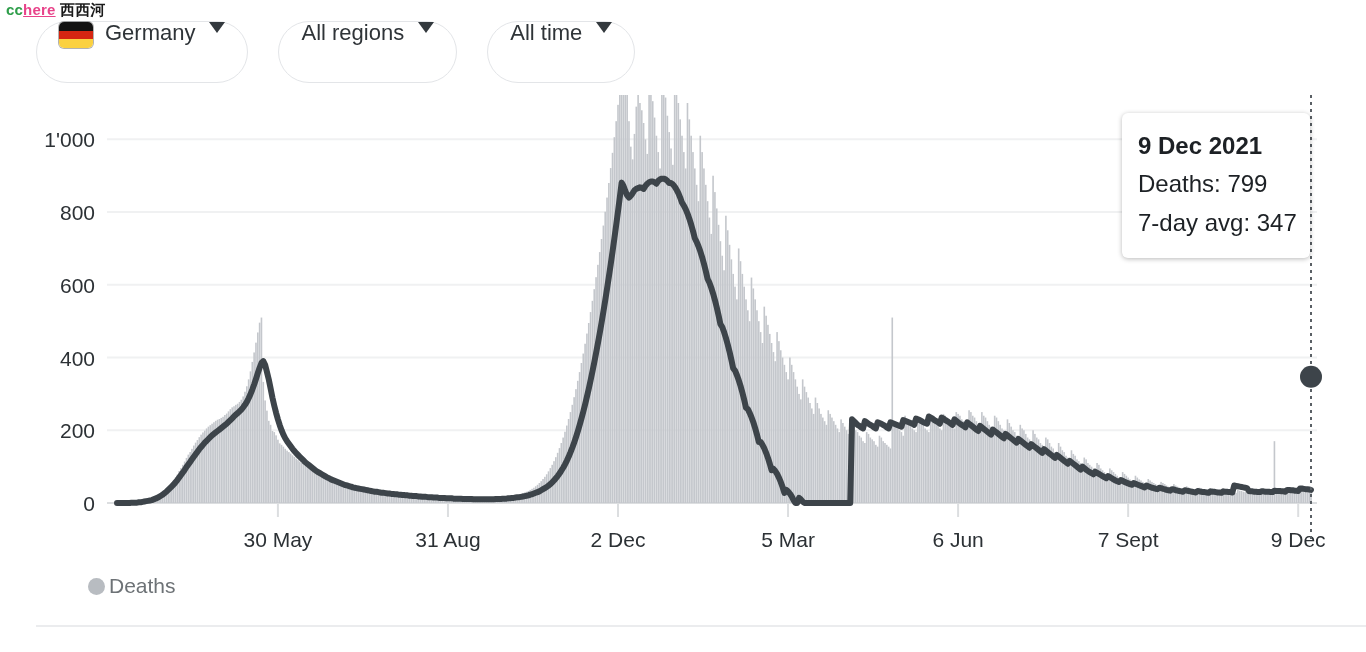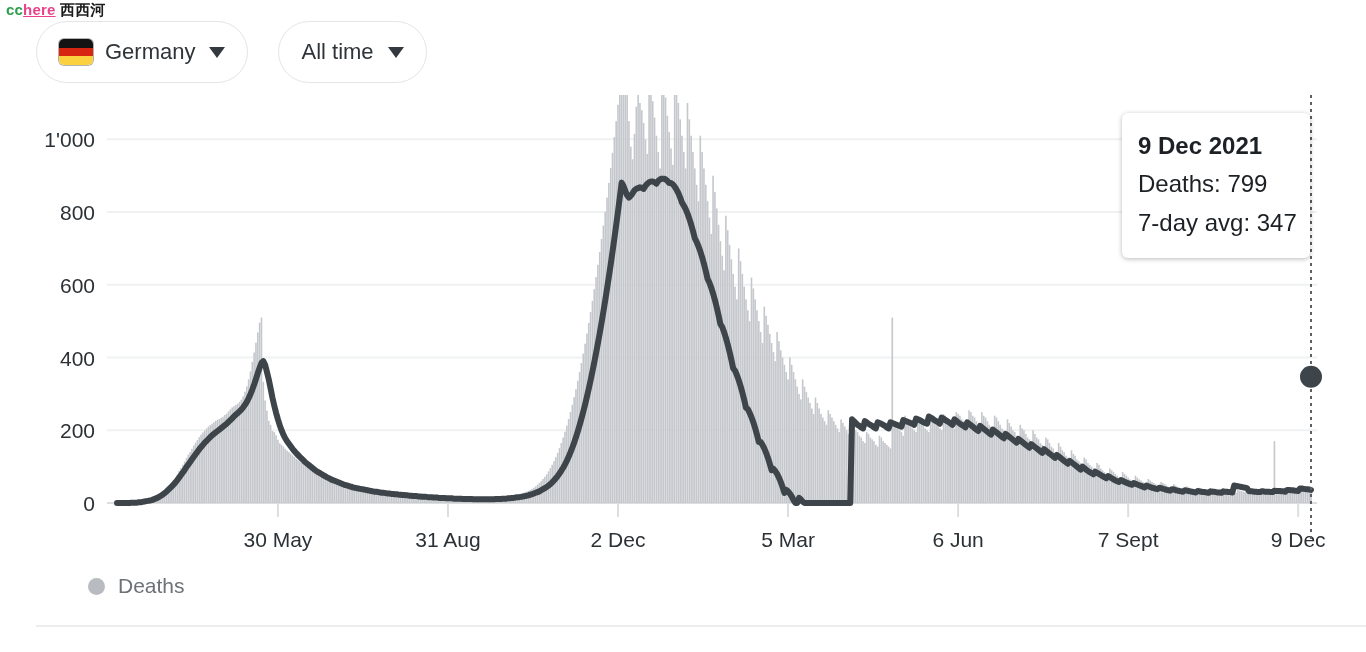--- a/index.html
+++ b/index.html
@@ -22,21 +22,21 @@
   .wm-cc   { color: #2e9e4a; }
   .wm-here { color: #e8438a; text-decoration: underline; }
   .wm-cn   { color: #1b1b1b; font-family: "DejaVu Sans", sans-serif; margin-top: 24px; }
 
   
   .filters {
     position: absolute; left: 36px; top: 21px;
     display: flex; align-items: center; gap: 30px;
   }
   .pill {
-    display: flex; align-items: center; gap: 12px;
+    display: flex; align-items: flex-start; gap: 12px;
     height: 62px; padding: 0 22px;
     border: 1px solid #e3e5e8; border-radius: 34px;
     background: #fff; cursor: pointer;
   }
   .pill-label {
     font-size: 22px; color: #2f3438; line-height: 1;
     white-space: nowrap;
   }
   .caret {
     width: 0; height: 0; margin-left: 2px;
@@ -74,21 +74,21 @@
     font-size: 24px; color: #1d2125; line-height: 1.6;
   }
   .tooltip .tt-date { font-weight: 700; }
   .tooltip .tt-row { white-space: nowrap; }
 
   
   .legend {
     position: absolute; left: 88px; top: 574px;
     display: flex; align-items: center; gap: 48px;
   }
-  .legend-item { display: flex; align-items: center; gap: 13px; }
+  .legend-item { display: flex; align-items: center; gap: 4px; }
   .legend-text { font-size: 21px; color: #6d7276; white-space: nowrap; }
   .swatch-dot {
     width: 17px; height: 17px; border-radius: 50%;
     background: #b8bcc1; flex: 0 0 auto;
   }
   .swatch-line {
     width: 30px; height: 5px; border-radius: 1px;
     background: #3d444a; flex: 0 0 auto;
   }
 
@@ -112,20 +112,24 @@
     <div class="pill">
       <span class="flag">
         <span class="b"></span>
           <span class="r"></span>
           <span class="y"></span>
       </span>
       <span class="pill-label">Germany</span>
       <span class="caret"></span>
     </div>
 
+    <div class="pill">
+      <span class="pill-label">All regions</span>
+      <span class="caret"></span>
+    </div>
 
     <div class="pill">
       <span class="pill-label">All time</span>
       <span class="caret"></span>
     </div>
 
   </div>
 
   <svg id="chart" viewBox="0 0 1366 470">
     <g id="gridlines">

